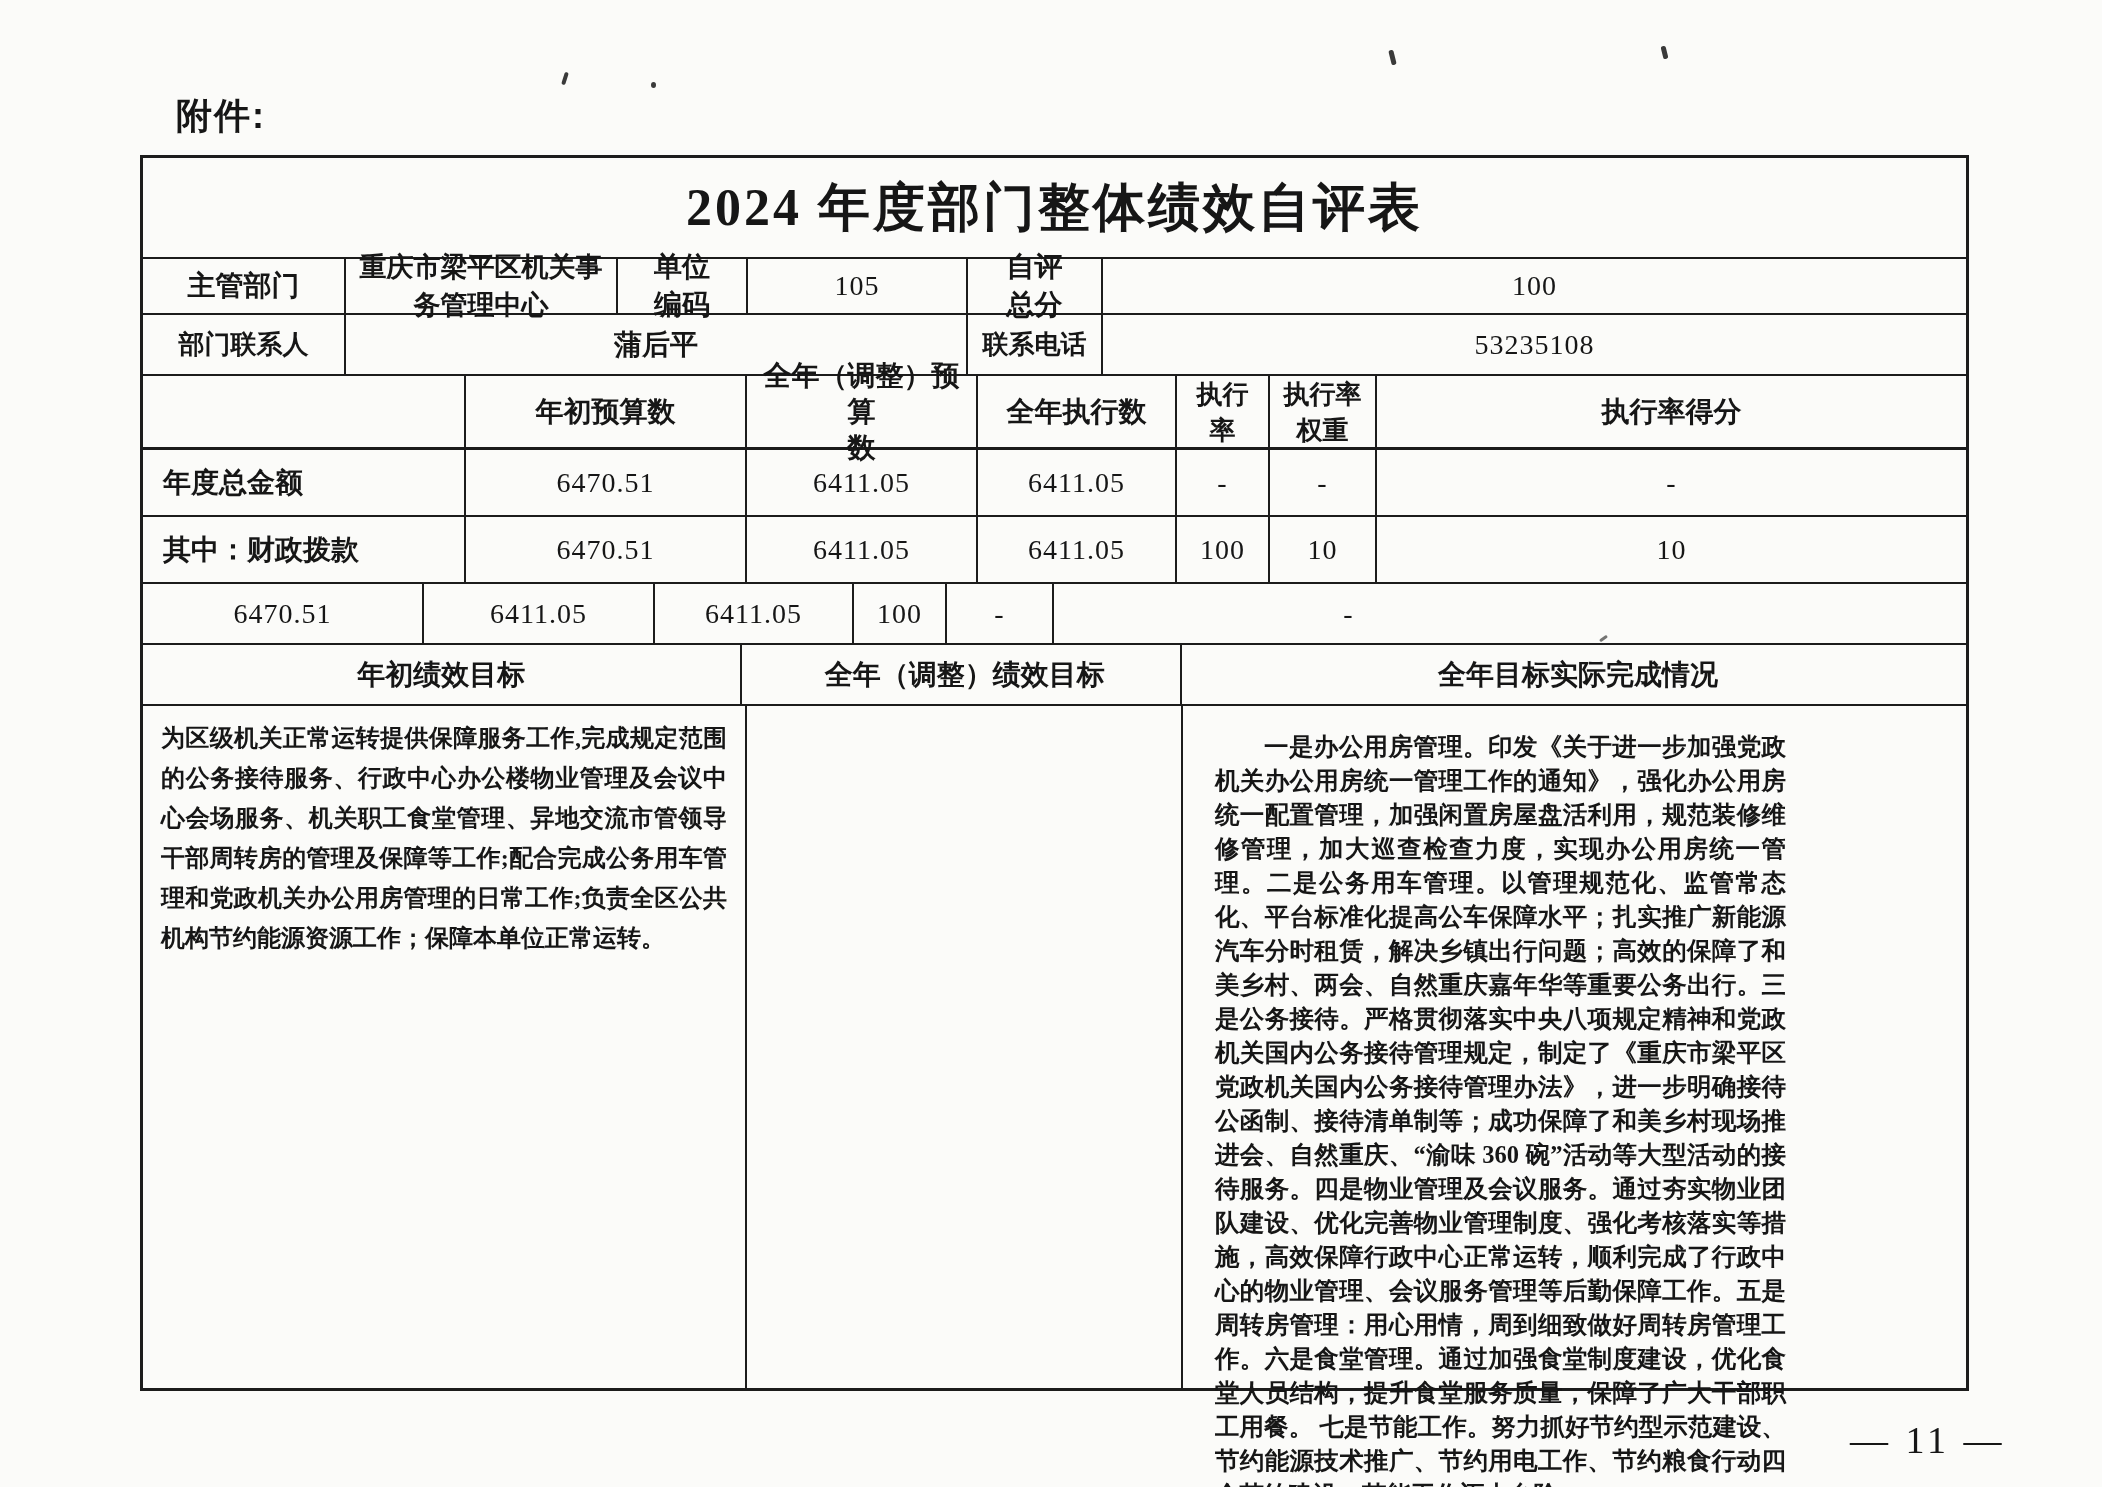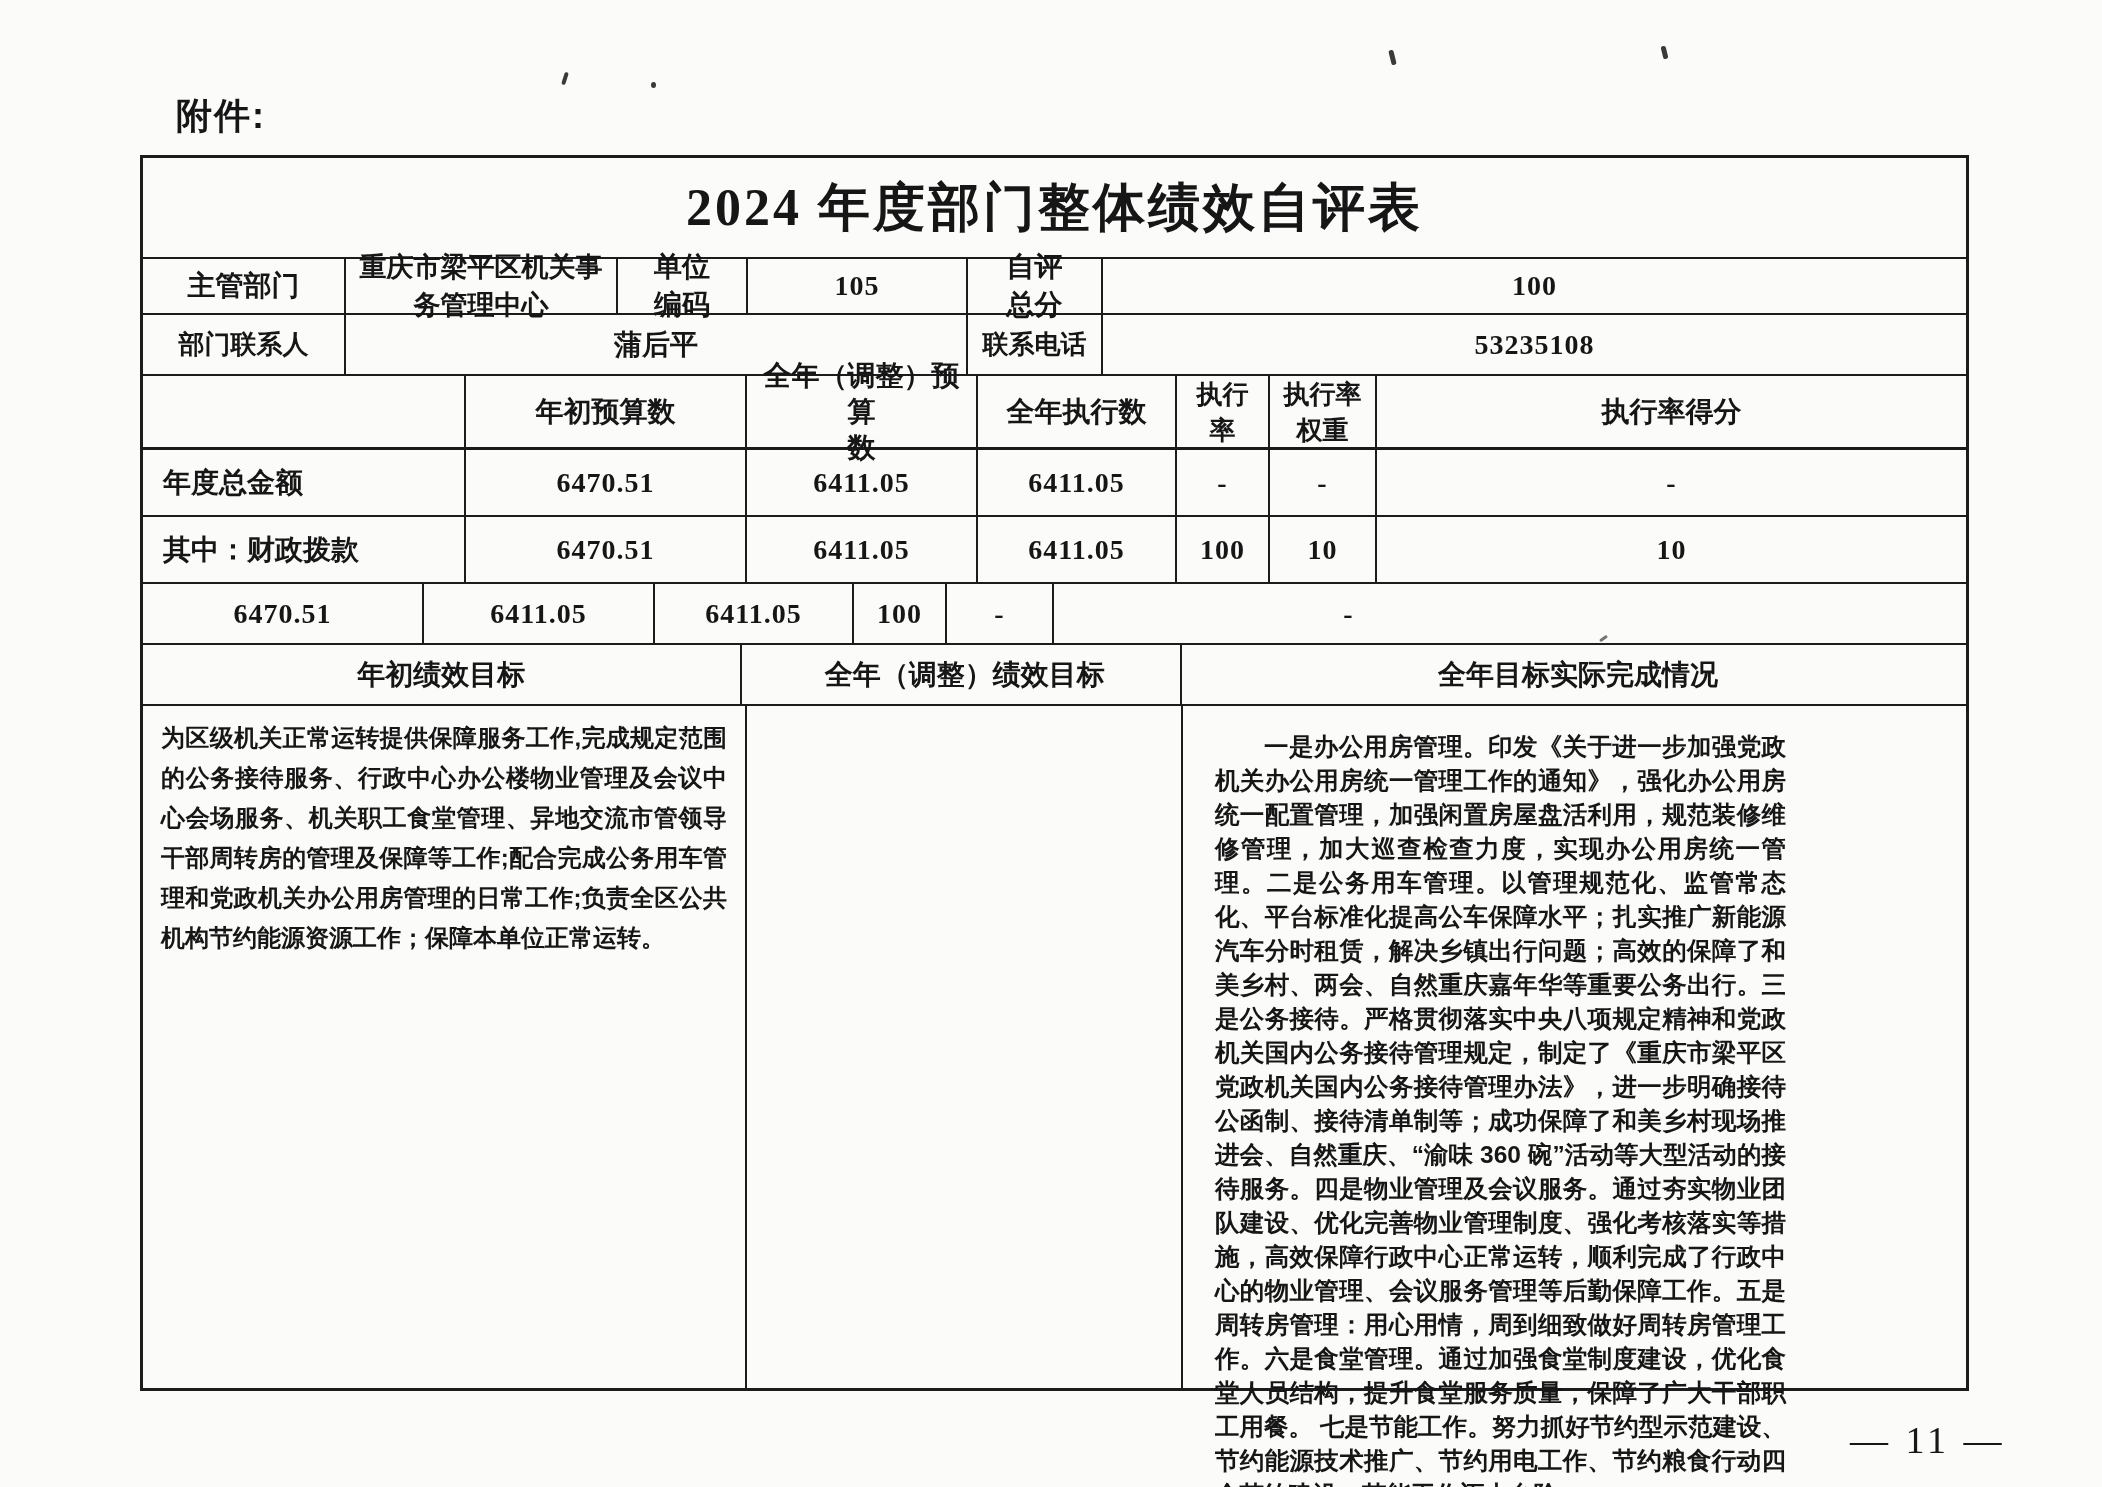--- a/index.html
+++ b/index.html
@@ -28,31 +28,31 @@
     box-sizing:border-box;
     border-right:2px solid #1c1c1c;
     display:flex;align-items:center;justify-content:center;
     text-align:center;
     padding:4px 8px;
     font-size:28px;
   }
   .c:last-child{border-right:none;}
   .pre{white-space:pre-line;}
   .lbl{font-weight:700;}
-  .num{font-family:"Liberation Serif",serif;font-weight:700;letter-spacing:1px;}
+  .num{font-family:"Liberation Serif",serif;font-weight:400;letter-spacing:1px;}
   .title-row{height:101px;}
   .title-cell{width:1823px;font-family:"Liberation Serif",serif;font-size:52px;font-weight:700;letter-spacing:3px;}
   .info1{height:56px;}
   .info2{height:61px;}
   .bhead{height:74px;}
   .brow{height:67px;}
   .brow3{height:61px;}
   .ghead{height:61px;gap:8px;}
   .gbody{height:682px;}
-  .gbody .c{align-items:flex-start;justify-content:flex-start;text-align:justify;}
+  .gbody .c{align-items:flex-start;justify-content:flex-start;text-align:justify;font-family:Liberation Serif, serif;}
   .para-left{
     font-size:24px;line-height:40px;font-weight:600;
     padding:12px 18px;display:block;
   }
   .para-right{
     font-size:24.5px;line-height:34px;font-weight:600;
     padding:12px 20px;display:block;
     text-indent:2em;
   }
   .left-align{justify-content:flex-start;text-align:left;padding-left:20px;}

